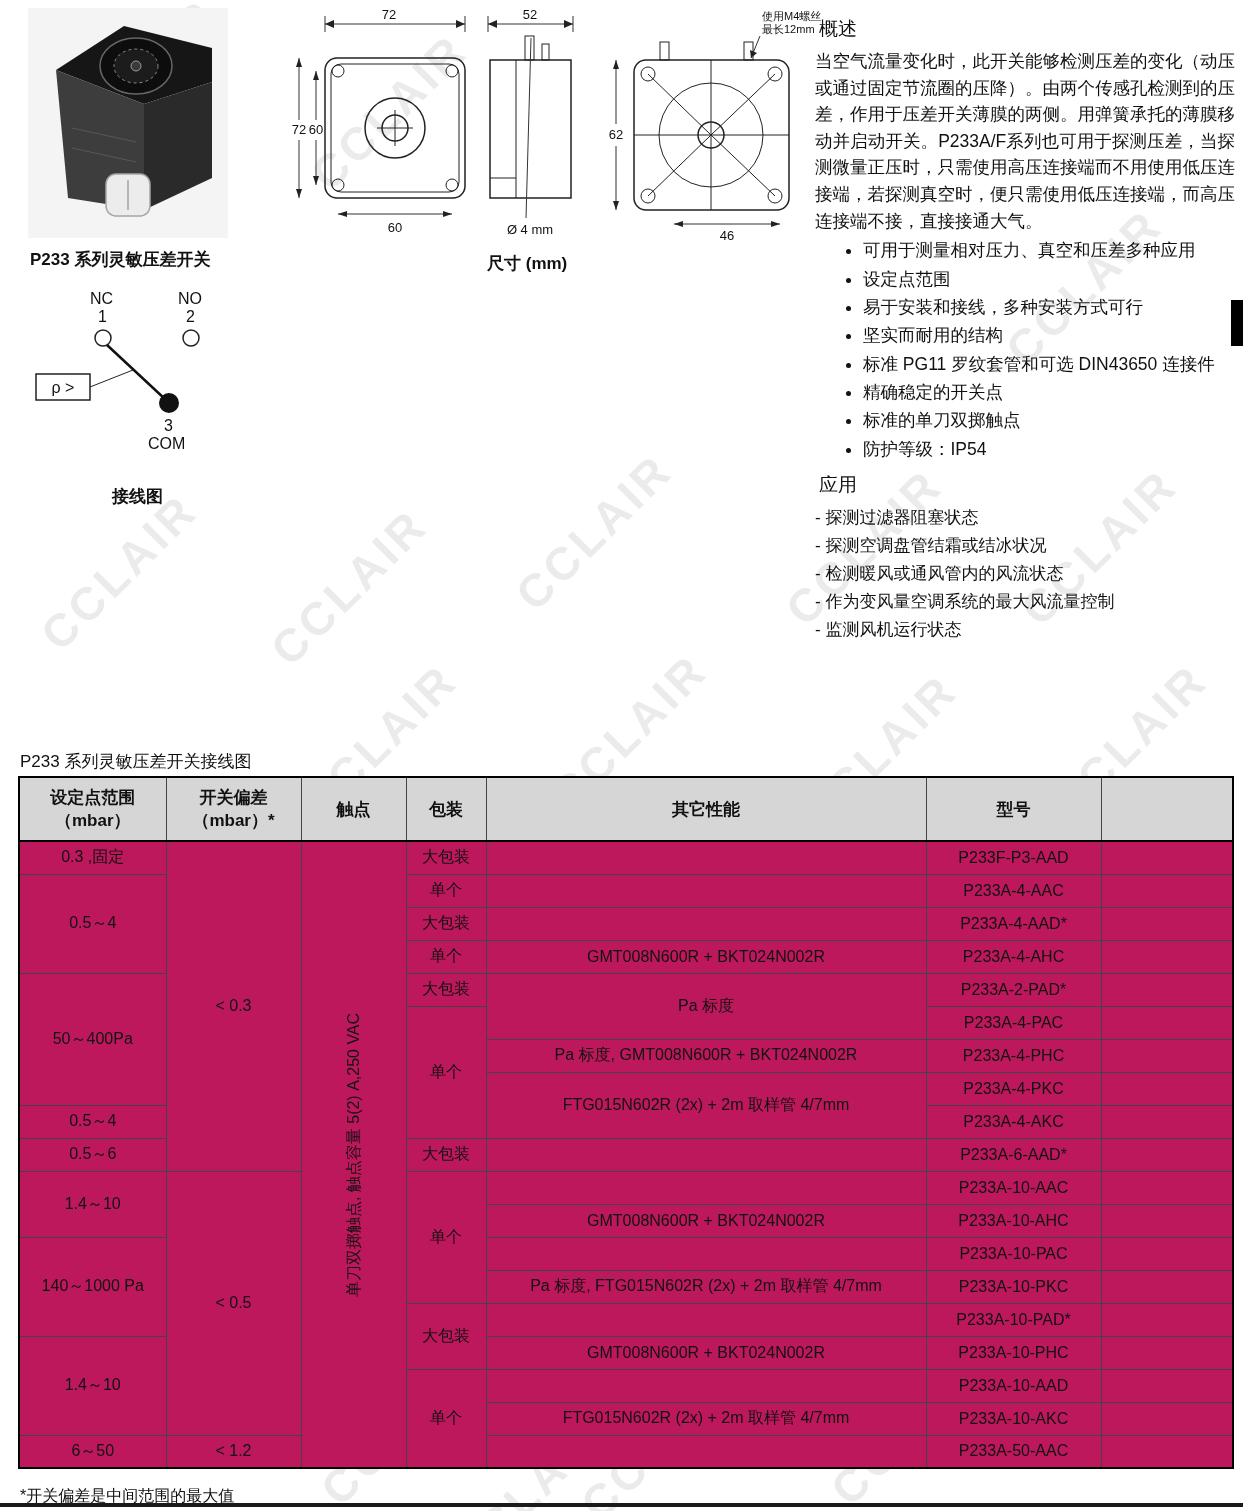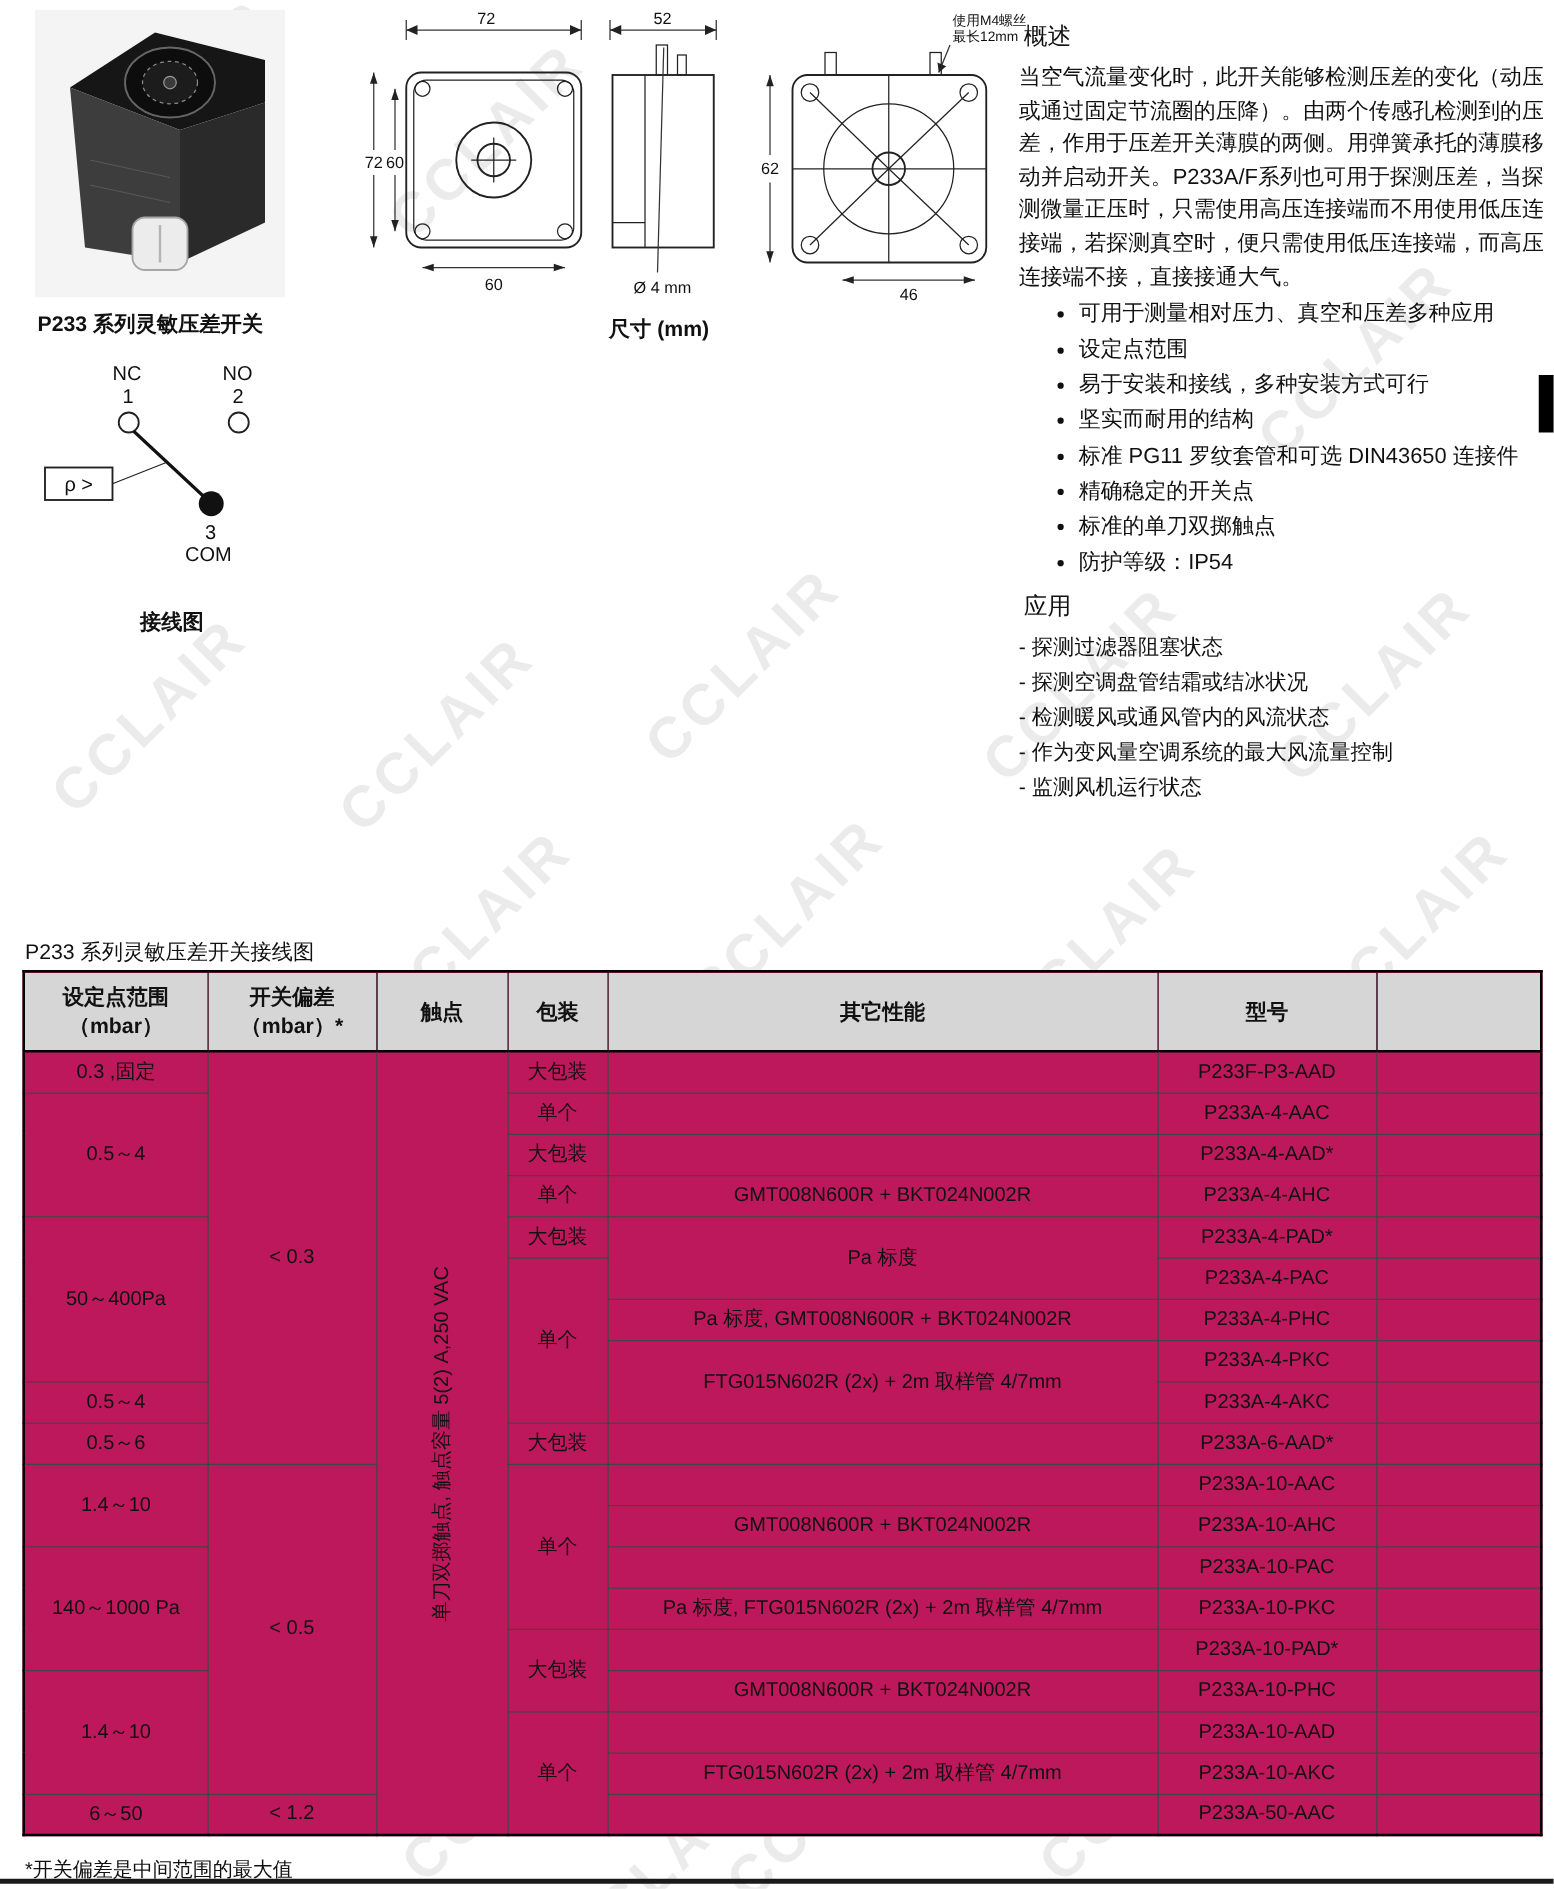--- a/index.html
+++ b/index.html
@@ -284,21 +284,21 @@
       <tr>
         <td>单个</td>
         <td class="other">GMT008N600R + BKT024N002R</td>
         <td class="model">P233A-4-AHC</td>
         <td></td>
       </tr>
       <tr>
         <td rowspan="4">50～400Pa</td>
         <td>大包装</td>
         <td rowspan="2" class="other">Pa 标度</td>
-        <td class="model">P233A-4-PAD*</td>
+        <td class="model">P233A-2-PAD*</td>
         <td></td>
       </tr>
       <tr>
         <td rowspan="4">单个</td>
         <td class="model">P233A-4-PAC</td>
         <td></td>
       </tr>
       <tr>
         <td class="other">Pa 标度, GMT008N600R + BKT024N002R</td>
         <td class="model">P233A-4-PHC</td>

